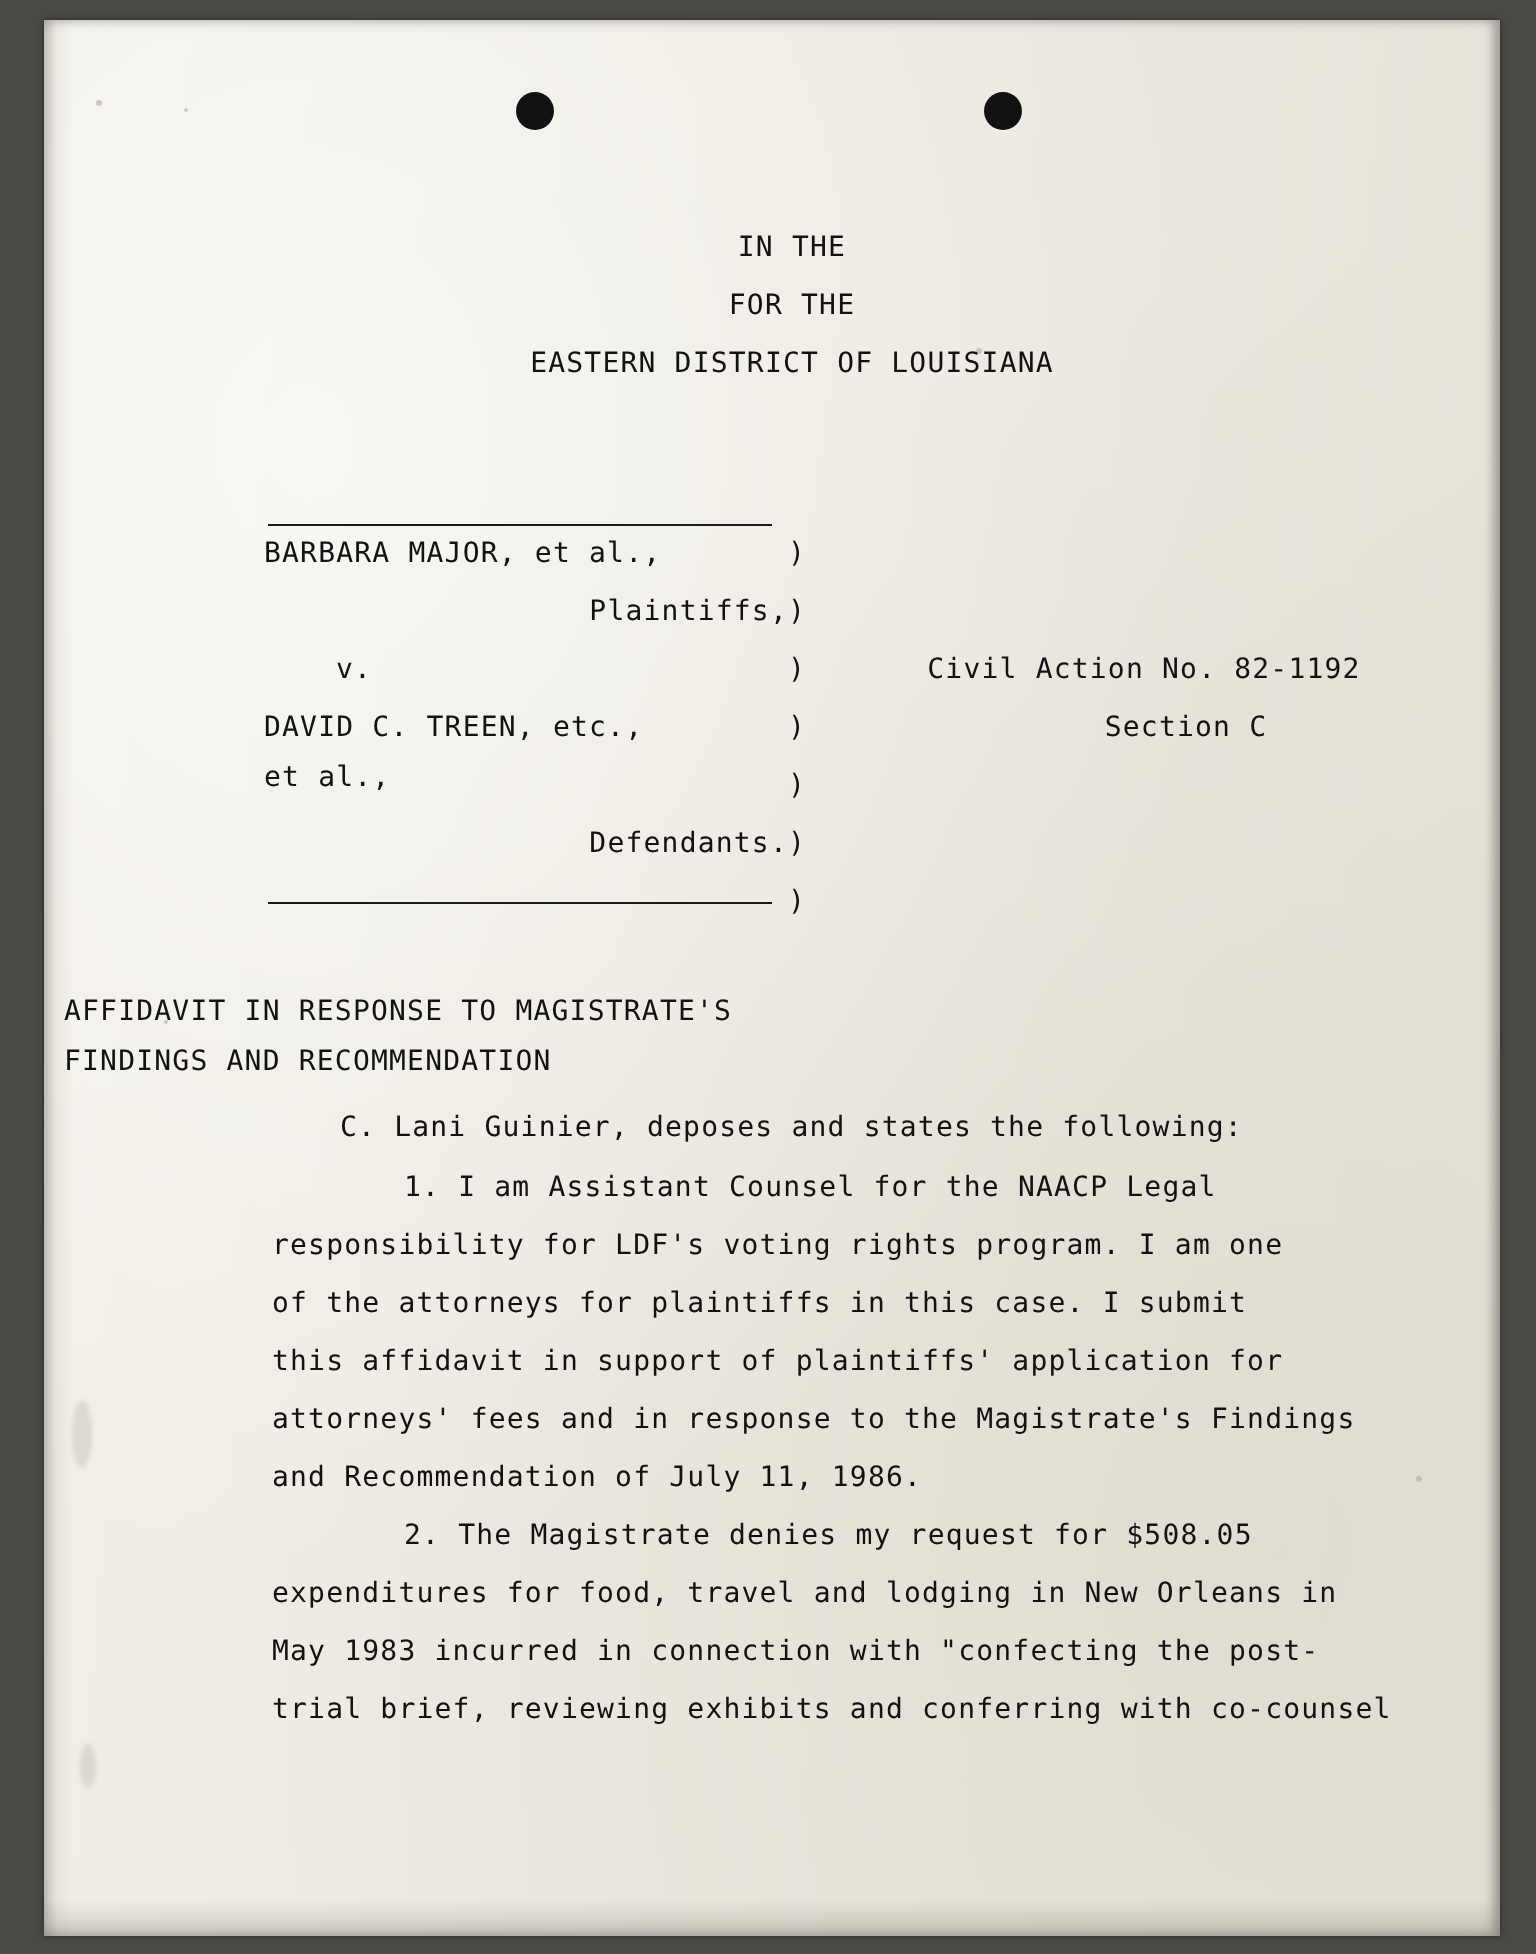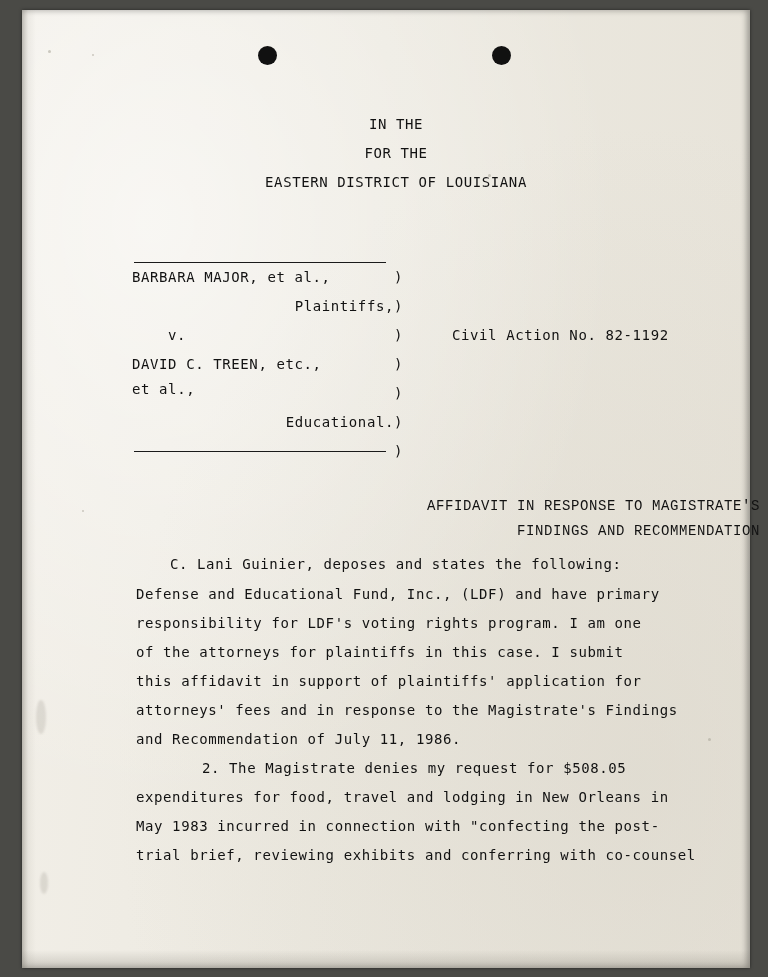--- a/index.html
+++ b/index.html
@@ -58,21 +58,21 @@
     position: absolute;
     left: 0; top: 0;
     width: 728px;
     height: 958px;
     color: #121212;
     font-size: 14px;
     line-height: 29px;
     letter-spacing: 0.6px;
     margin-left: 10px;
   }
-  .center { text-align: right; font-family: Liberation Mono, monospace; }
+  .center { text-align: left; }
   .caption-head {
     position: absolute;
     left: 0;
     width: 728px;
   }
   .hdr-line { text-align: center; }
   .caption-block {
     position: absolute;
     left: 100px;
     top: 252px;
@@ -97,21 +97,21 @@
     left: 262px;
     top: 0;
     width: 24px;
   }
   .paren-col div { line-height: 29px; }
   .cap-right {
     position: absolute;
     left: 320px;
     top: 58px;
     width: 240px;
-    text-align: left;
+    text-align: center;
   }
   .indent-1 { padding-left: 78px; text-align: right; }
   .indent-2 { padding-left: 36px; }
   .title-block {
     position: absolute;
     left: 0; top: 484px;
     width: 728px;
     line-height: 25px;
   }
   .body-block {
@@ -158,47 +158,48 @@
 
       <div class="caption-block">
         <div class="rule"></div>
         <div class="cap-grid">
           <div class="cap-left">
             <div>BARBARA MAJOR, et al.,</div>
             <div class="indent-1">Plaintiffs,</div>
             <div class="indent-2">v.</div>
             <div>DAVID C. TREEN, etc.,</div>
             <div style="line-height:20px;">et al.,</div>
-            <div class="indent-1" style="margin-top:9px;">Educational.</div>
+            <div class="indent-1" style="margin-top:9px;">Defendants.</div>
           </div>
           <div class="paren-col">
             <div>)</div>
             <div>)</div>
             <div>)</div>
             <div>)</div>
             <div>)</div>
             <div>)</div>
             <div>)</div>
           </div>
           <div class="cap-right">
             <div>Civil Action No. 82-1192</div>
+            <div style="padding-left:42px;">Section C</div>
           </div>
         </div>
         <div class="rule" style="margin-top:14px;"></div>
       </div>
 
       <div class="title-block">
         <div class="center">AFFIDAVIT IN RESPONSE TO MAGISTRATE'S</div>
         <div class="center">FINDINGS AND RECOMMENDATION</div>
       </div>
 
       <div class="body-block">
         <div style="padding-left:34px;">C. Lani Guinier, deposes and states the following:</div>
         <div class="para" style="margin-top:1px;">
-          <div>Defense and Educational Fund, Inc., (LDF) and have primary</div>
+          <div style="padding-left:66px;">1.  I am Assistant Counsel for the NAACP Legal</div>
           <div>responsibility for LDF's voting rights program.  I am one</div>
           <div>of the attorneys for plaintiffs in this case.  I submit</div>
           <div>this affidavit in support of plaintiffs' application for</div>
           <div>attorneys' fees and in response to the Magistrate's Findings</div>
           <div>and Recommendation of July 11, 1986.</div>
         </div>
         <div class="para">
           <div style="padding-left:66px;">2.  The Magistrate denies my request for $508.05</div>
           <div>expenditures for food, travel and lodging in New Orleans in</div>
           <div>May 1983 incurred in connection with "confecting the post-</div>

